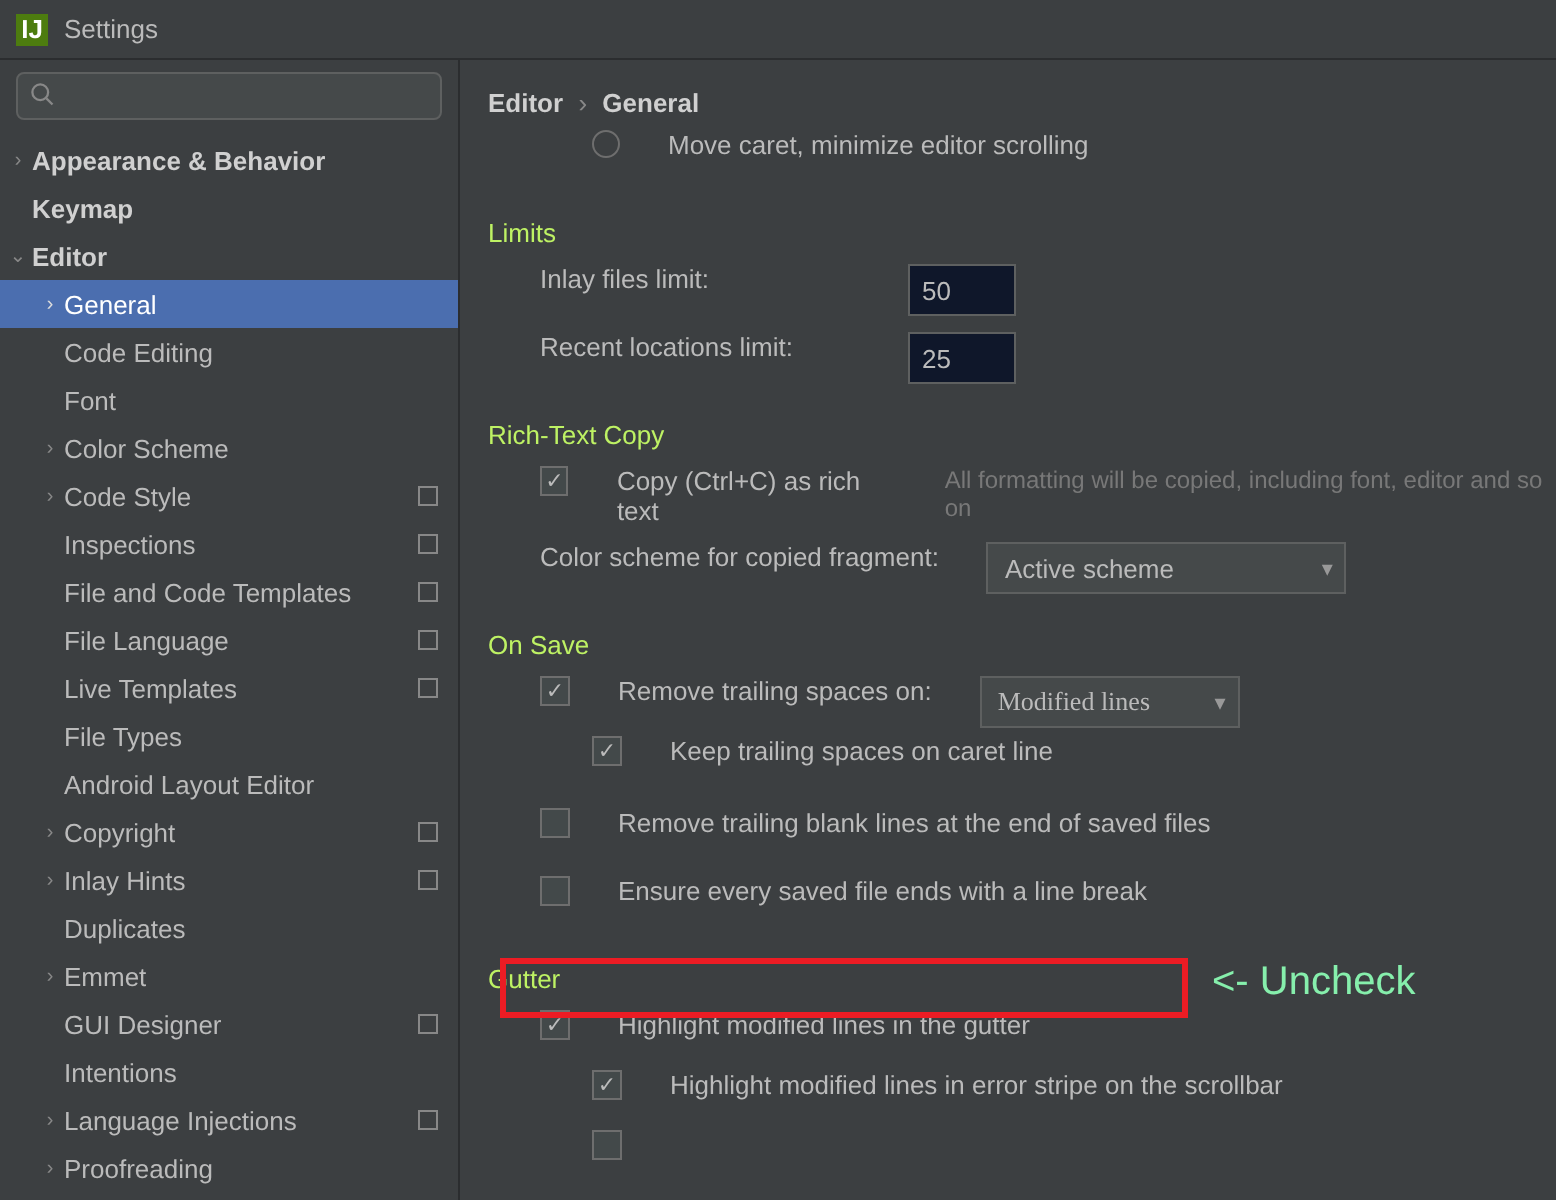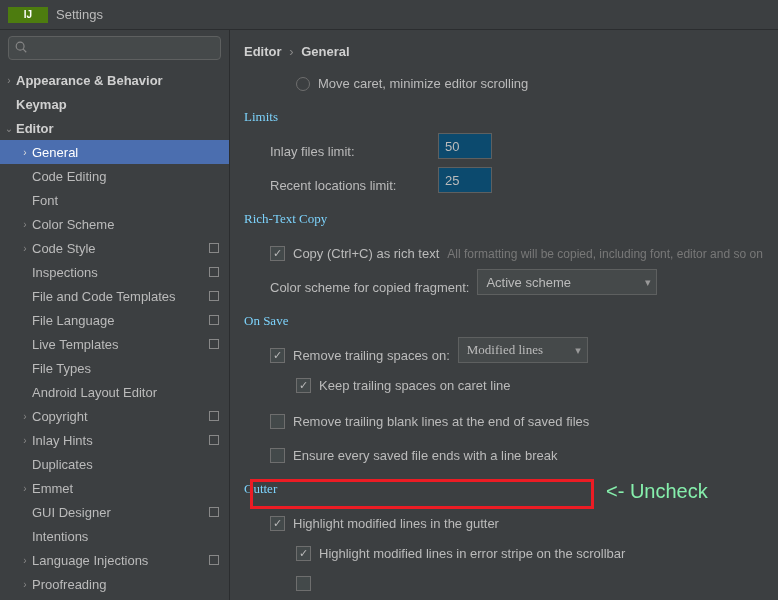--- a/index.html
+++ b/index.html
@@ -15,26 +15,26 @@
     flex-direction: column;
   }
   .titlebar {
     height: 30px;
     display: flex;
     align-items: center;
     padding: 0 8px;
     border-bottom: 1px solid #2b2d2f;
   }
   .app-icon {
-    width: 40px; height: 16px;
+    width: 16px; height: 16px;
     background: #4d7c0f;
     display: inline-flex;
     align-items: center;
     justify-content: center;
-    font-size: 10px;
+    font-size: 13px;
     font-weight: bold;
     color: #fff;
     margin-right: 8px;
   }
   .title { color: #bbbbbb; }
   .body-row { display: flex; flex: 1; min-height: 0; }
   .sidebar {
     width: 230px;
     border-right: 1px solid #2b2d2f;
     display: flex;
@@ -97,48 +97,47 @@
     position: relative;
   }
   .breadcrumb {
     font-weight: 600;
     color: #d0d0d0;
     margin-bottom: 6px;
   }
   .breadcrumb .sep { color: #888; font-weight: normal; margin: 0 4px; }
   .radio-row, .check-row, .field-row {
     display: flex;
-    align-items: flex-end;
+    align-items: flex-start;
     min-height: 26px;
-    gap: 8px;
+    gap: 24px;
   }
   .radio {
     width: 14px; height: 14px; border-radius: 50%;
     border: 1px solid #6e6e6e;
     display: inline-block;
   }
   .check {
     width: 15px; height: 15px;
     border: 1px solid #6e6e6e;
     background: #43494a;
     display: inline-flex;
     align-items: center;
     justify-content: center;
     font-size: 11px;
     color: #bbbbbb;
   }
   .check.checked::after { content: "✓"; }
   .section-title {
-    color: #7dd3fc;
+    color: #bef264;
     margin: 18px 0 8px 0;
-    font-family: Liberation Serif, serif;
   }
   .num-input {
     width: 54px; height: 26px;
-    background: #0c4a6e;
+    background: #0f172a;
     border: 1px solid #5e6060;
     color: #bbbbbb;
     padding: 0 6px;
     font-size: 13px;
   }
   .select {
     height: 26px;
     background: #45494a;
     border: 1px solid #5e6060;
     color: #bbbbbb;

